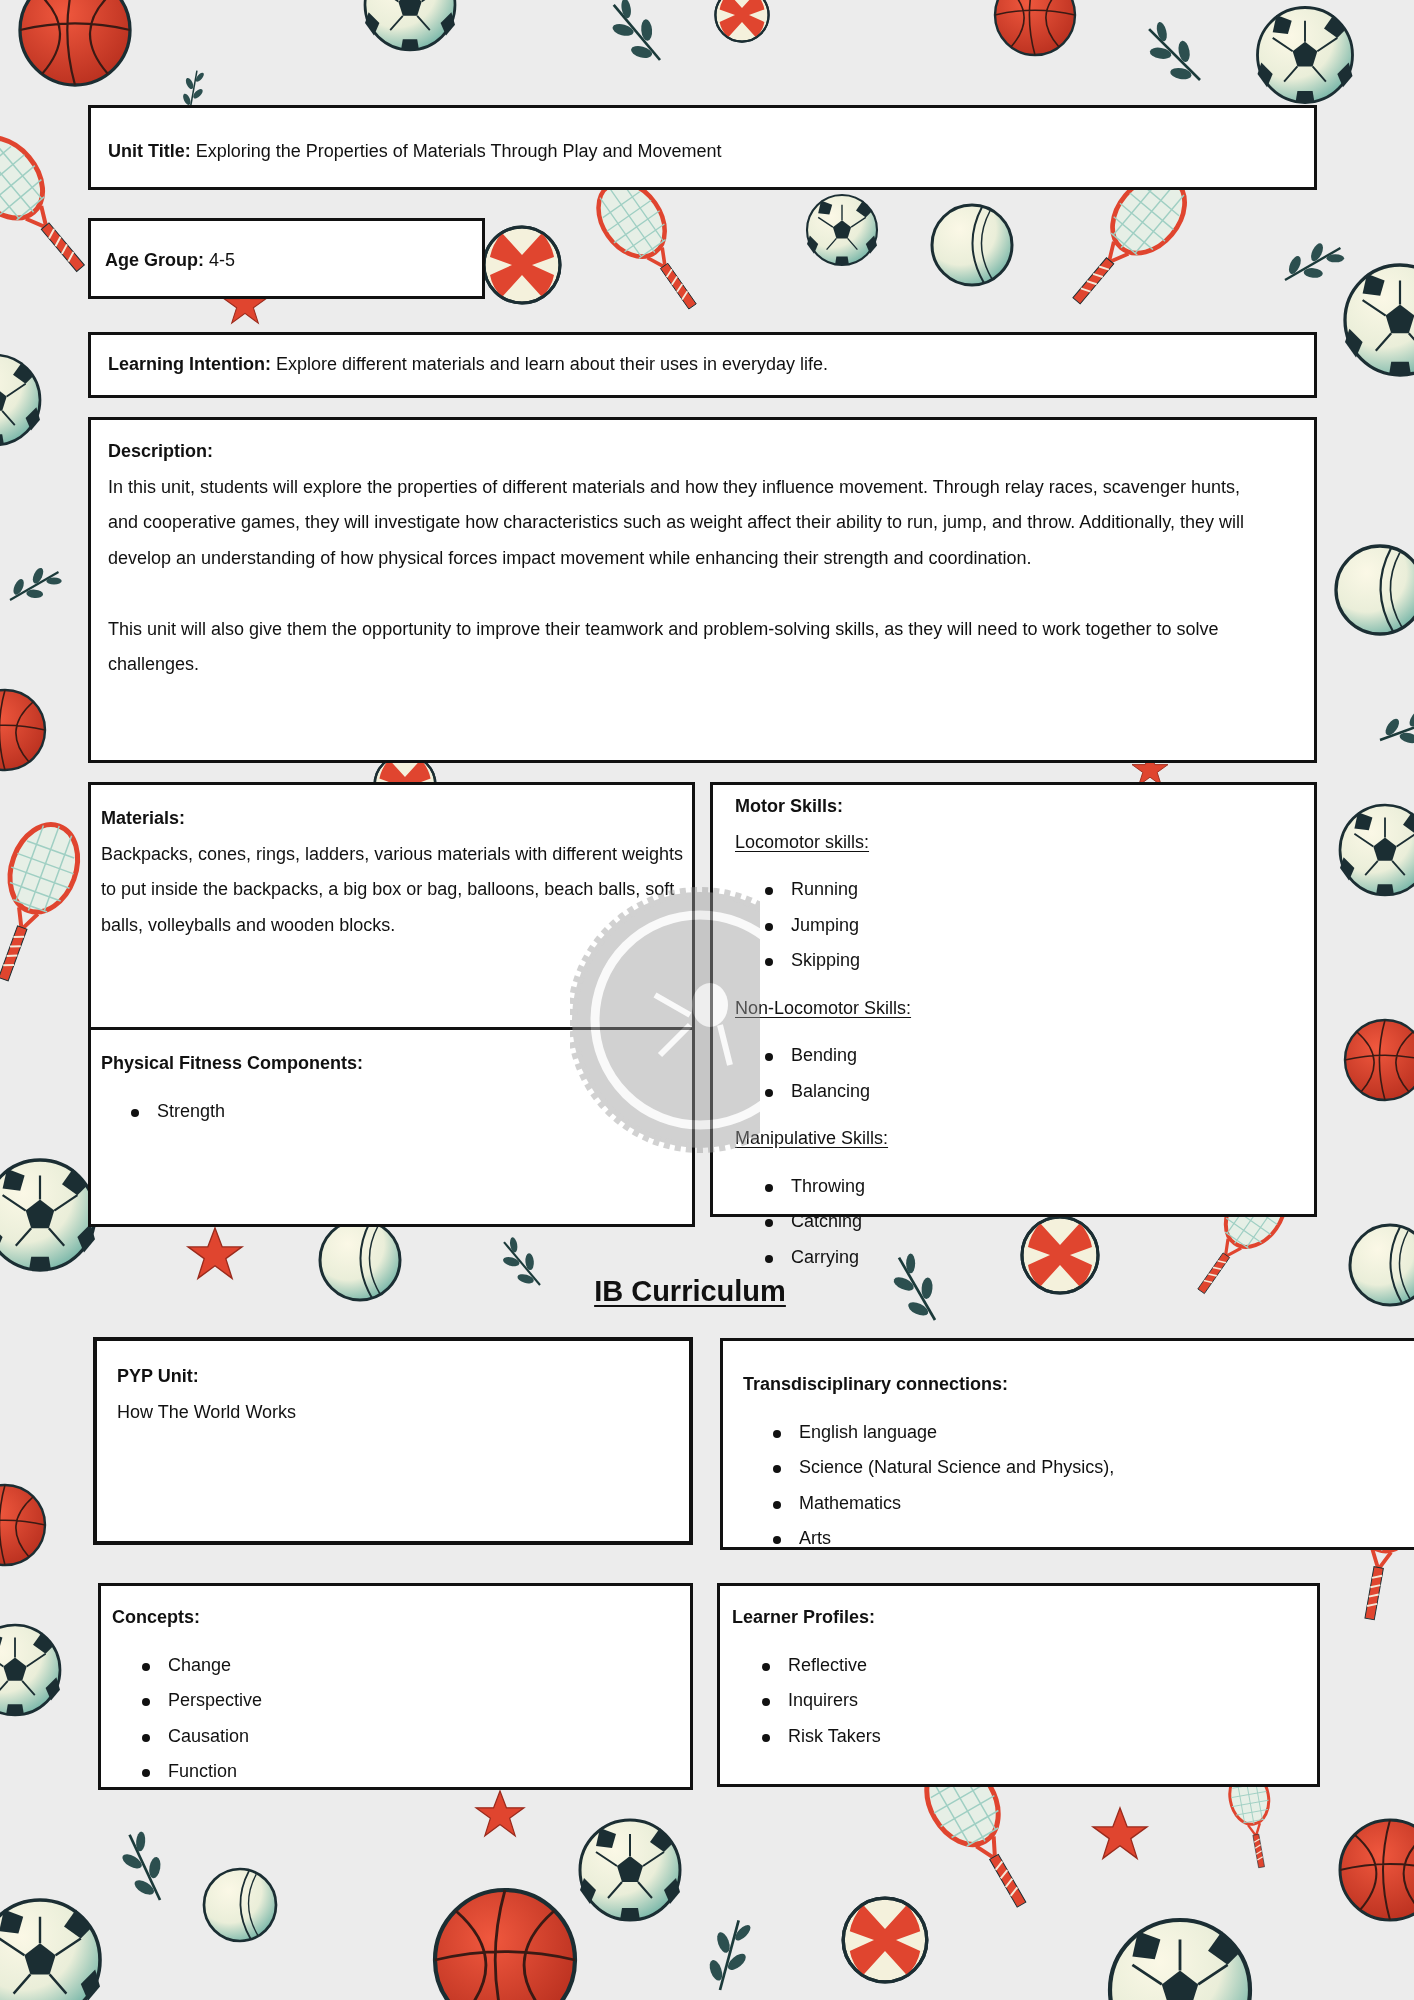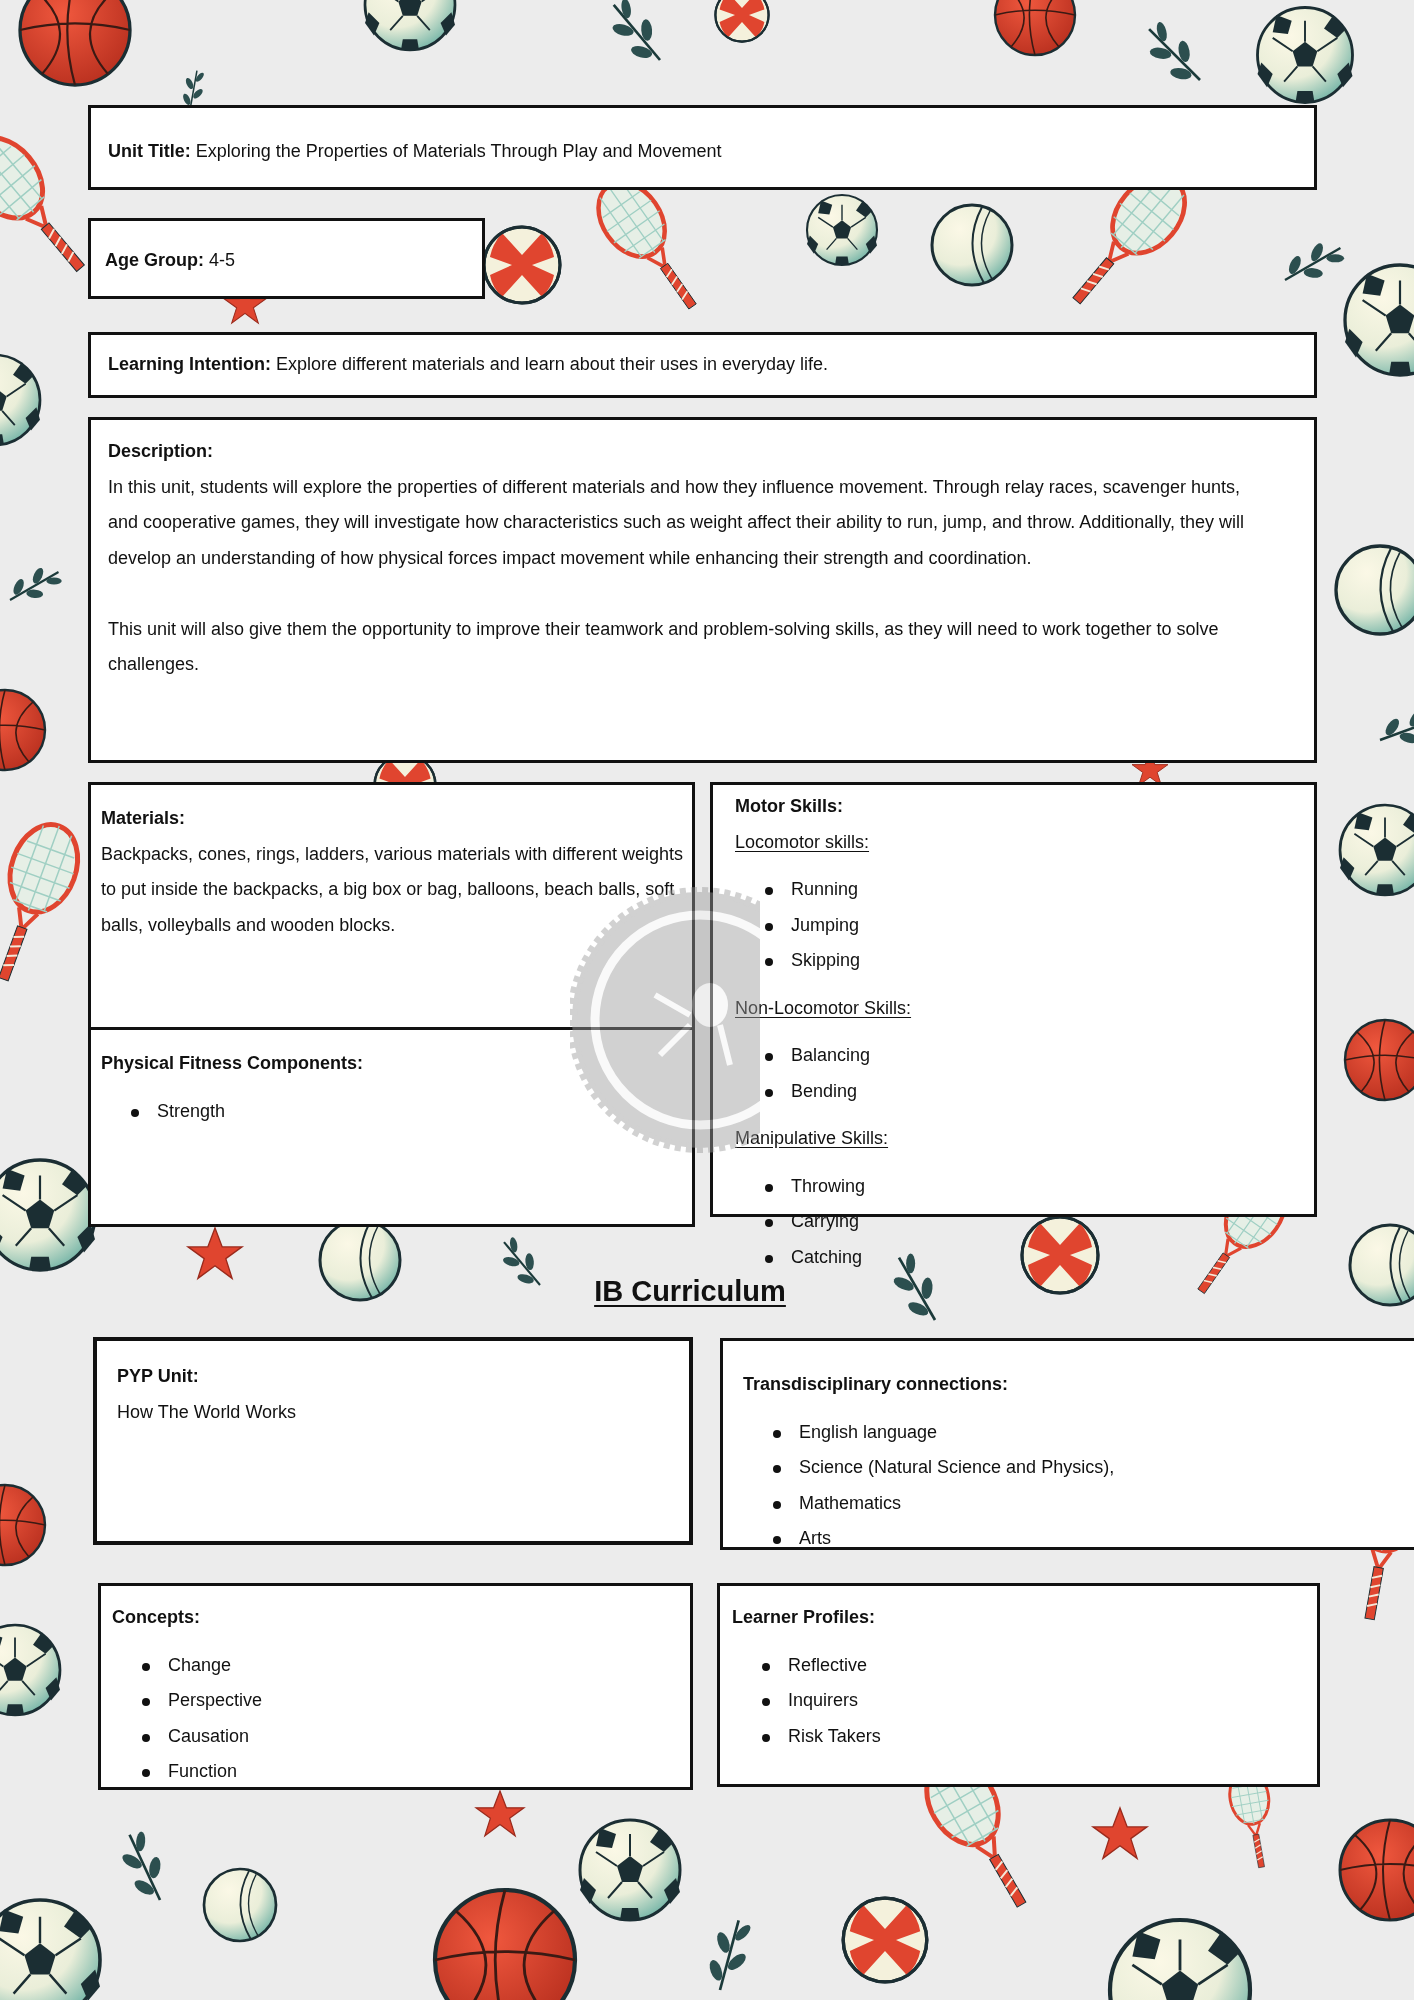--- a/index.html
+++ b/index.html
@@ -183,28 +183,28 @@
 <div class="box" style="left:710px; top:782px; width:607px; height:435px; padding:4px 0 0 22px;">
   <div><b>Motor Skills:</b></div>
   <div class="u">Locomotor skills:</div>
   <ul>
     <li>Running</li>
     <li>Jumping</li>
     <li>Skipping</li>
   </ul>
   <div class="u">Non-Locomotor Skills:</div>
   <ul>
+    <li>Bending</li>
     <li>Balancing</li>
-    <li>Bending</li>
   </ul>
   <div class="u">Manipulative Skills:</div>
   <ul>
     <li>Throwing</li>
+    <li>Catching</li>
     <li>Carrying</li>
-    <li>Catching</li>
   </ul>
 </div>
 
 <svg class="watermark" viewBox="0 0 190 270" xmlns="http://www.w3.org/2000/svg">
   <circle cx="130" cy="135" r="128" fill="#9a9a9a" stroke="#9a9a9a" stroke-width="10" stroke-dasharray="6 5"></circle>
   <circle cx="130" cy="135" r="105" fill="none" stroke="#f2f2f2" stroke-width="9"></circle>
   <ellipse cx="140" cy="120" rx="18" ry="22" fill="#f2f2f2"></ellipse>
   <path d="M120,130 L85,110 M120,140 L90,170 M150,140 L160,180" stroke="#f2f2f2" stroke-width="6" fill="none"></path>
 </svg>
 

